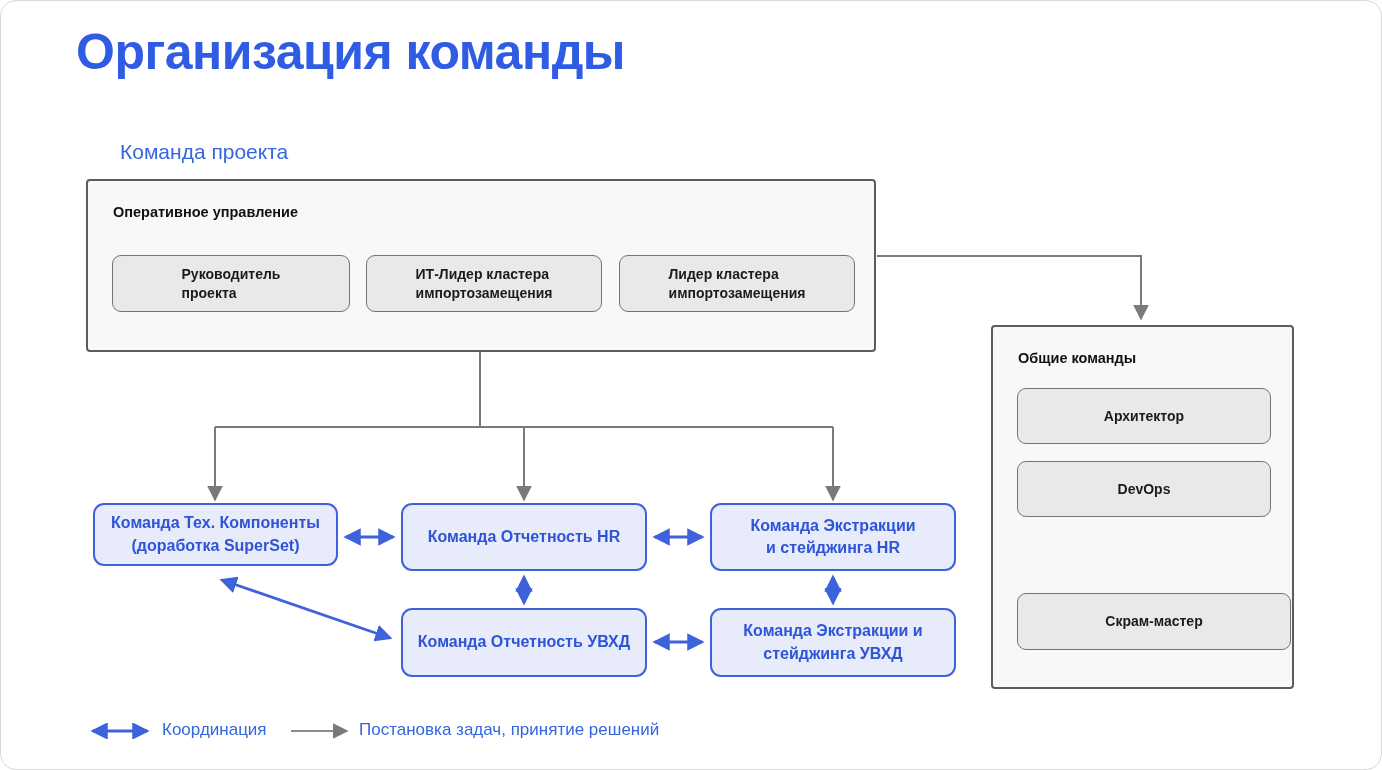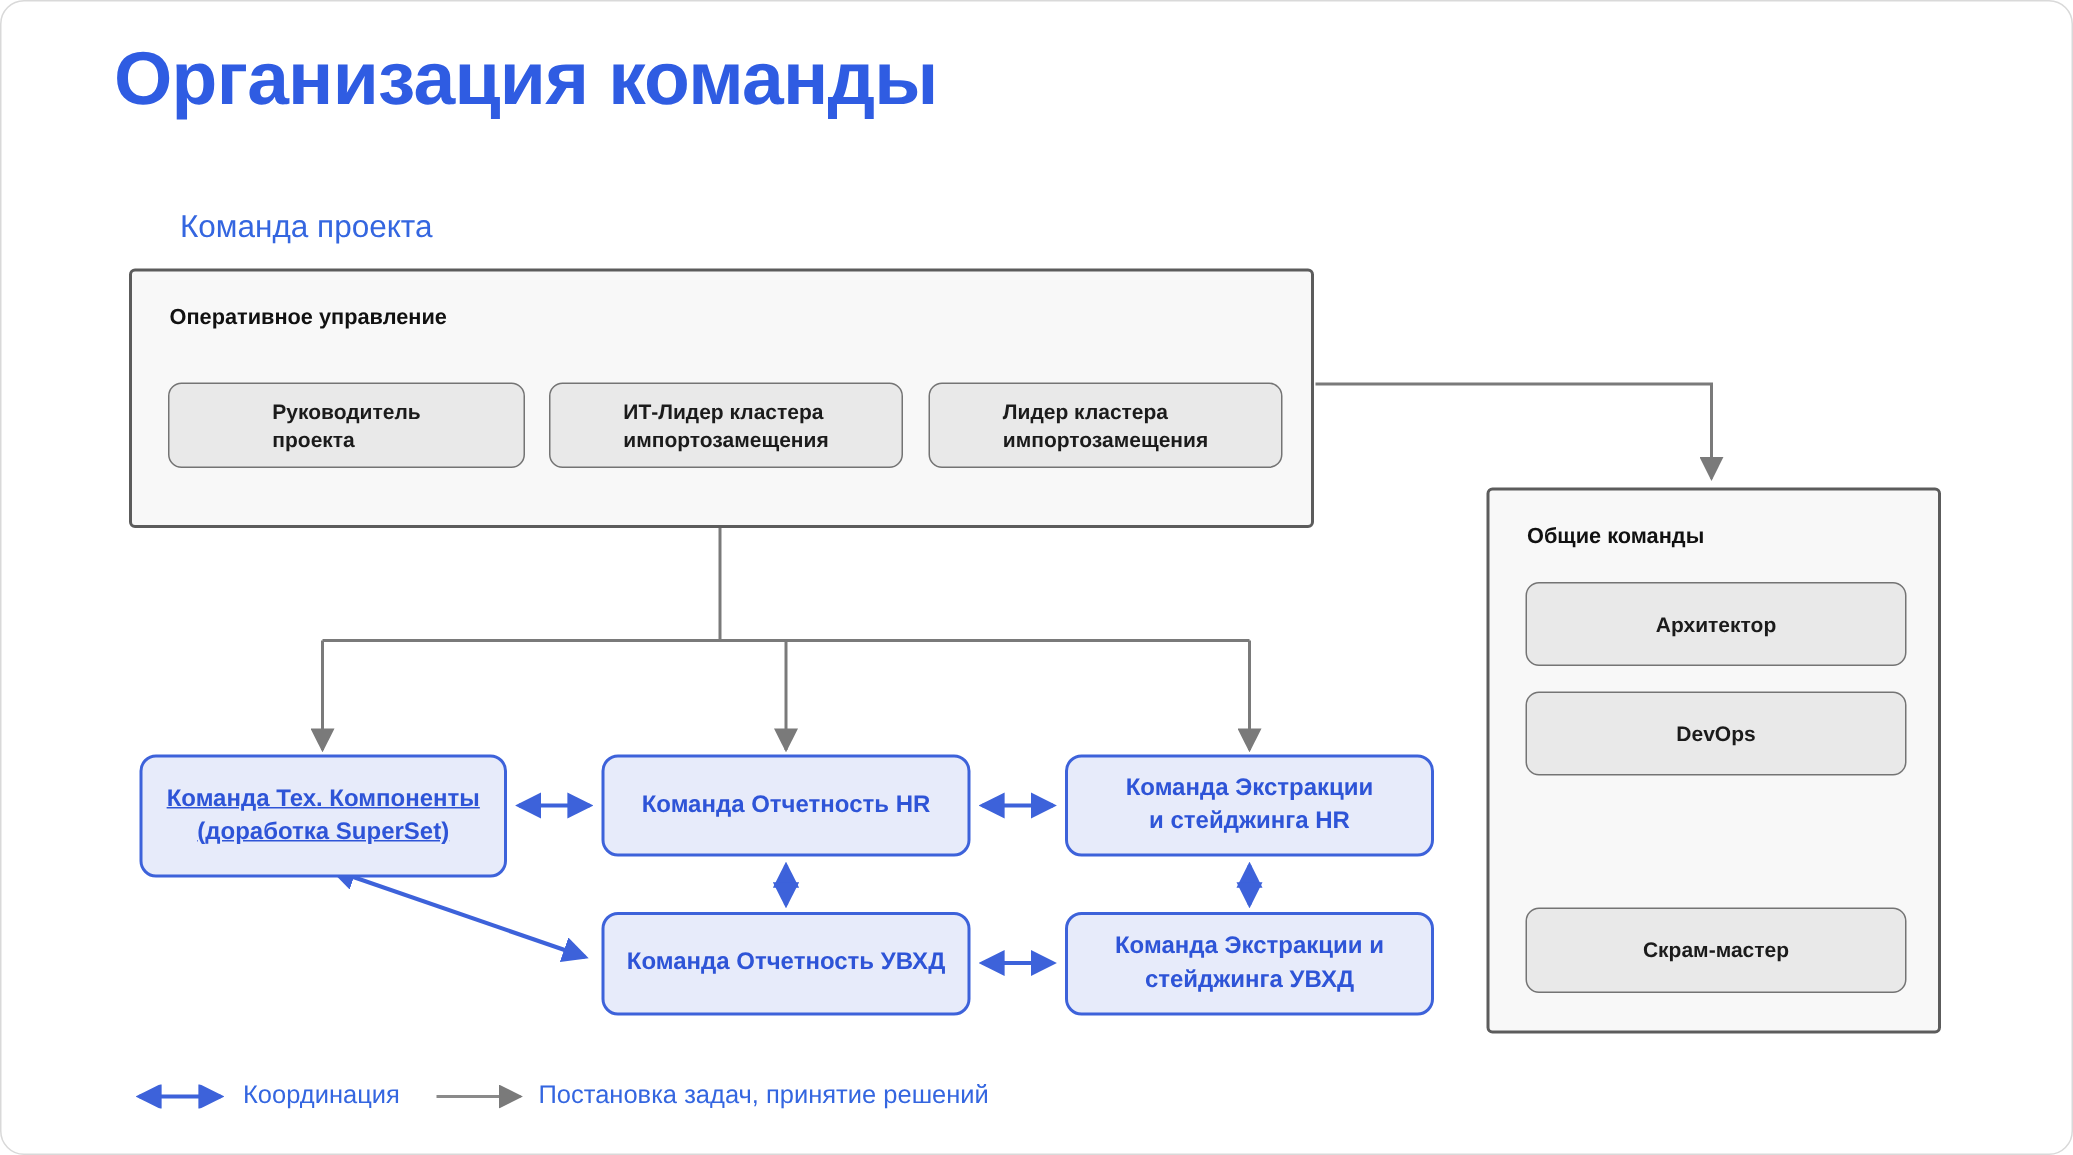--- a/index.html
+++ b/index.html
@@ -103,24 +103,24 @@
     <div class="member" style="left:278px;top:74px;width:236px;height:57px;">ИТ-Лидер кластера
 импортозамещения</div>
     <div class="member" style="left:531px;top:74px;width:236px;height:57px;">Лидер кластера
 импортозамещения</div>
   </div>
 
   <div class="group-box" style="left:990px;top:324px;width:303px;height:364px;">
     <div class="group-label">Общие команды</div>
     <div class="member" style="left:24px;top:61px;width:254px;height:56px;">Архитектор</div>
     <div class="member" style="left:24px;top:134px;width:254px;height:56px;">DevOps</div>
-    <div class="member" style="left:24px;top:278px;width:254px;height:57px;">Скрам-мастер</div>
+    <div class="member" style="left:24px;top:266px;width:274px;height:57px;">Скрам-мастер</div>
   </div>
 
-  <div class="team" style="left:92px;top:502px;width:245px;height:82px;text-decoration:underline;">Команда Тех. Компоненты
+  <div class="team" style="left:92px;top:502px;width:245px;height:63px;">Команда Тех. Компоненты
 (доработка SuperSet)</div>
   <div class="team" style="left:400px;top:502px;width:246px;height:68px;">Команда Отчетность HR</div>
   <div class="team" style="left:709px;top:502px;width:246px;height:68px;">Команда Экстракции
 и стейджинга HR</div>
 
   <div class="team" style="left:400px;top:607px;width:246px;height:69px;">Команда Отчетность УВХД</div>
   <div class="team" style="left:709px;top:607px;width:246px;height:69px;">Команда Экстракции и
 стейджинга УВХД</div>
 
   <svg class="legend-arrow" style="left:86px;top:722px;" width="66" height="16" viewBox="0 0 66 16">

